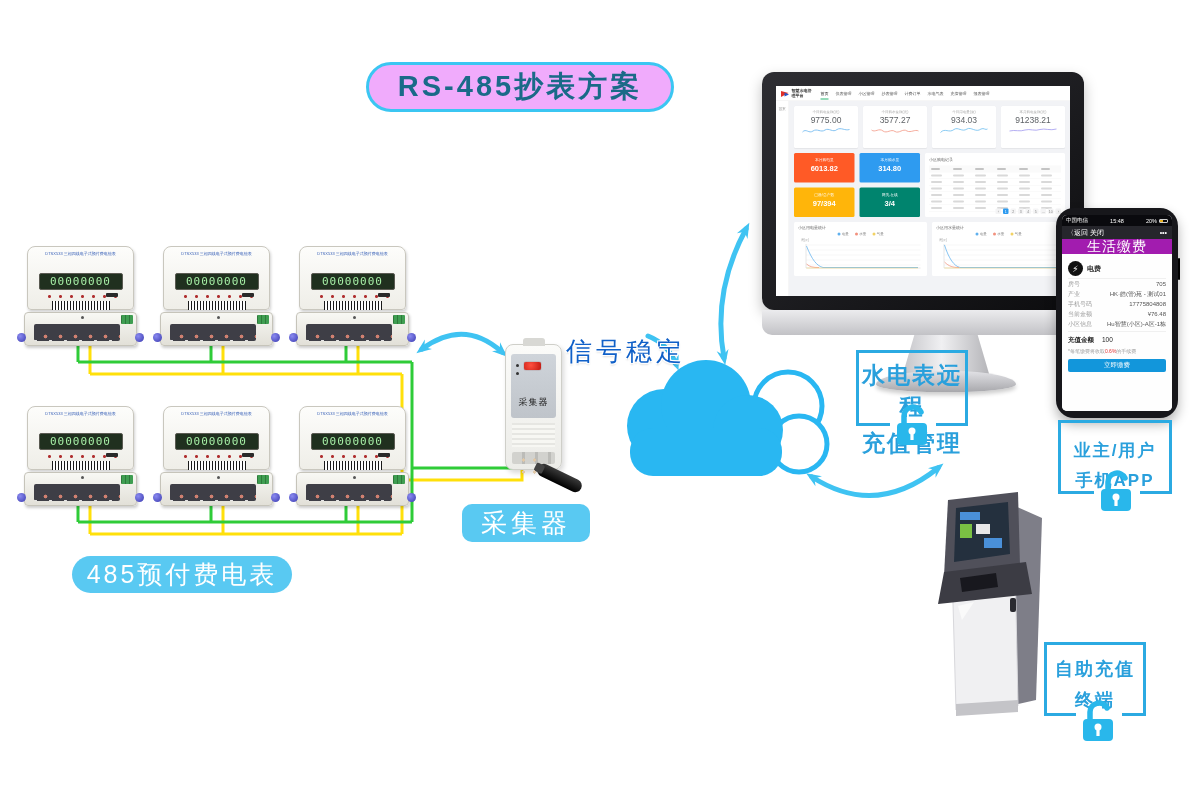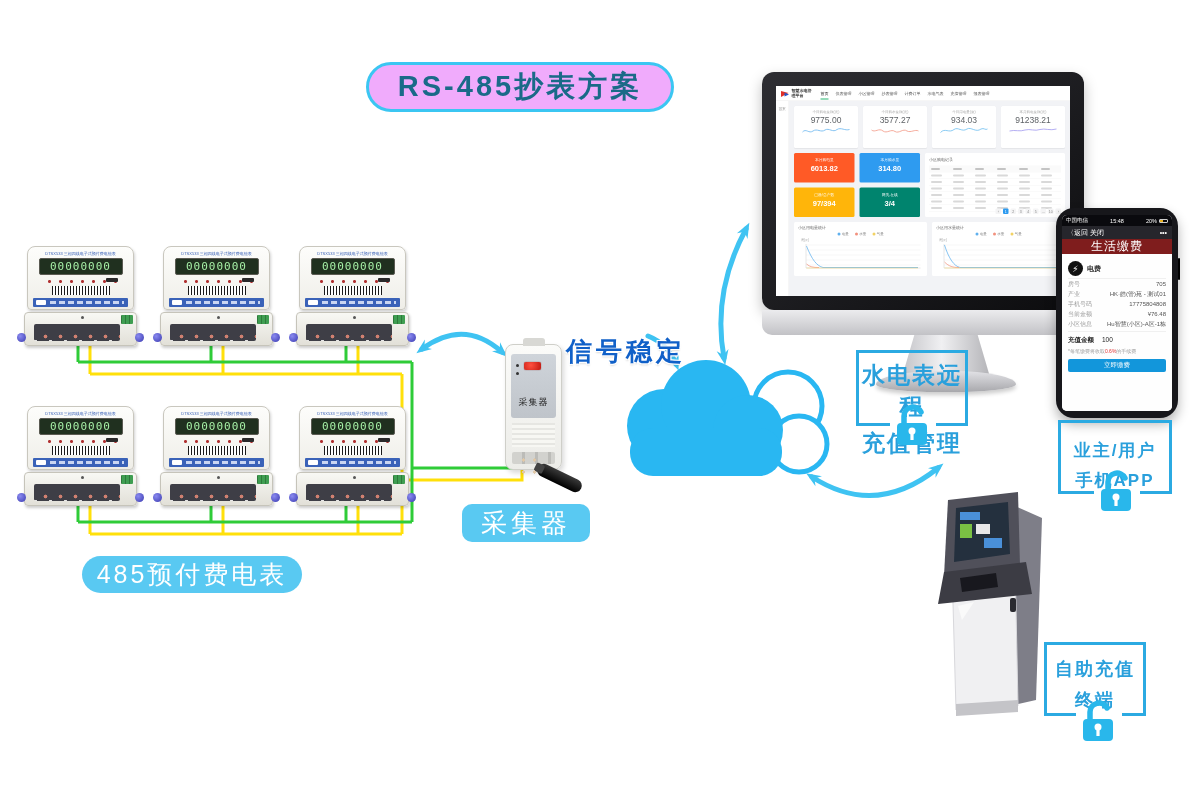--- a/index.html
+++ b/index.html
@@ -9,28 +9,28 @@
   
   .title-pill{position:absolute;left:366px;top:62px;width:308px;height:50px;border:3px solid #3BC6F2;
     border-radius:26px;background:#f0abfc;display:flex;align-items:center;justify-content:center;
     font-size:29px;font-weight:600;color:#1A6A88;letter-spacing:3px;z-index:4}
   .subtitle{position:absolute;left:58px;top:138px;font-size:25px;font-weight:bold;color:#0a0a0a;
     letter-spacing:1px;z-index:4}
   
   .diagram-svg{position:absolute;left:0;top:0;z-index:1}
   .cloud-label{position:absolute;left:648px;top:408px;width:124px;text-align:center;font-size:33px;
     font-weight:700;color:#fff;letter-spacing:4px;z-index:2}
-  .signal-text{position:absolute;left:566px;top:334px;font-size:26px;font-weight:700;color:#1060C8;
+  .signal-text{position:absolute;left:566px;top:334px;font-size:26px;font-weight:400;color:#1060C8;
     letter-spacing:4px;z-index:3;text-shadow:-1px -1px 0 #fff,1px -1px 0 #fff,-1px 1px 0 #fff,1px 1px 0 #fff,0 2px 2px rgba(0,0,0,.15)}
   
   .meter{position:absolute;width:113px;height:100px;z-index:2}
   .m-body{position:absolute;left:3px;right:3px;top:0;height:64px;background:linear-gradient(#FDFDFB,#EFEEE8);
     border:1px solid #C9C7BE;border-radius:8px 8px 4px 4px;box-shadow:1px 2px 3px rgba(0,0,0,.18)}
   .m-model{margin:4px 5px 0;font-size:4px;line-height:5px;color:#3A62B8;text-align:center;white-space:nowrap;overflow:hidden}
-  .m-lcd{margin:2px auto 0;width:84px;height:17px;background:#20301F;border:1px solid #5A5A52;border-radius:2px;
+  .m-lcd{margin:17px auto 0;width:84px;height:17px;background:#20301F;border:1px solid #5A5A52;border-radius:2px;
     display:flex;align-items:center;justify-content:center}
   .m-lcd span{font-family:"DejaVu Sans Mono",monospace;font-size:11px;letter-spacing:1px;color:#A6EFA6}
   .m-ind{margin:3px auto 0;width:78px;height:5px;
     background-image:radial-gradient(circle,#B03030 1.3px,transparent 1.6px);
     background-size:11px 5px;background-position:2px 1px;background-repeat:repeat-x;position:relative}
   .m-ind::after{content:"";position:absolute;right:2px;top:0;width:12px;height:4px;background:#2A2A2A;border-radius:1px}
   .m-barcode{margin:3px auto 0;width:58px;height:9px;
     background:repeating-linear-gradient(90deg,#1a1a1a 0 1px,#fff 1px 3px)}
   .m-strip{margin:3px 5px 0;height:9px;background:#3A62B8;border-radius:1px;position:relative}
   .m-strip::before{content:"";position:absolute;left:3px;top:2px;width:10px;height:5px;background:#fff;border-radius:1px}
@@ -62,21 +62,21 @@
   .c-term{position:absolute;left:6px;right:6px;bottom:5px;height:12px;border-radius:2px;
     background:repeating-linear-gradient(90deg,#D2D2CE 0 10px,#BCBCB8 10px 13px)}
   .c-block{position:absolute;left:9px;top:106px;width:23px;height:28px;background:linear-gradient(#9A6A42,#70462A);
     border-radius:2px;background-image:radial-gradient(circle,#E0C8A8 1.5px,transparent 1.8px);
     background-size:11px 12px;background-position:3px 3px}
   .c-ant{position:absolute;left:32px;top:116px;width:48px;height:13px;background:linear-gradient(#3A3A3A,#000);
     border-radius:7px;transform:rotate(26deg);transform-origin:left center}
   .c-ant::before{content:"";position:absolute;left:-3px;top:2px;width:9px;height:9px;background:#444;border-radius:2px}
   
   .pill{position:absolute;background:#59C9F2;color:#fff;display:flex;align-items:center;justify-content:center;z-index:4}
-  .pill.group{left:82px;top:556px;width:220px;height:37px;border-radius:19px;font-size:25px;letter-spacing:3px}
+  .pill.group{left:72px;top:556px;width:220px;height:37px;border-radius:19px;font-size:25px;letter-spacing:3px}
   .pill.coll{left:462px;top:504px;width:128px;height:38px;border-radius:10px;font-size:26px;letter-spacing:4px}
   .callout{position:absolute;border:3px solid #2BAAE2;z-index:6;text-align:center;color:#2AA0DC;font-weight:bold}
   .callout .l1,.callout .l2{letter-spacing:2px}
   .co-mgmt{left:856px;top:350px;width:112px;height:76px;font-size:23px}
   .co-mgmt .l1{margin-top:7px}.co-mgmt .l2{margin-top:6px}
   .co-phone{left:1058px;top:420px;width:114px;height:74px;font-size:17px}
   .co-phone .l1{margin-top:16px}.co-phone .l2{margin-top:7px}
   .co-kiosk{left:1044px;top:642px;width:102px;height:74px;font-size:18px}
   .co-kiosk .l1{margin-top:12px}.co-kiosk .l2{margin-top:7px}
   .lock-gap{position:absolute;background:#fff;width:46px;height:9px;z-index:6}
@@ -133,21 +133,21 @@
   
   .phone{position:absolute;left:1056px;top:208px;width:122px;height:210px;z-index:5;background:#17171B;
     border-radius:18px;padding:7px 6px;box-shadow:0 6px 12px rgba(0,0,0,.3)}
   .phone::before{content:"";position:absolute;right:-2px;top:50px;width:2px;height:22px;background:#000;border-radius:1px}
   .p-screen{width:100%;height:100%;border-radius:5px;overflow:hidden;background:#FDFDFD;display:flex;flex-direction:column}
   .p-status{height:11px;background:#0A0A0E;color:#fff;font-size:5.5px;display:flex;align-items:center;
     justify-content:space-between;padding:0 4px}
   .p-batt{display:inline-block;width:9px;height:4px;border:1px solid #ccc;border-radius:1px;position:relative;margin-left:2px;vertical-align:middle}
   .p-batt::after{content:"";position:absolute;left:0;top:0;bottom:0;width:3px;background:#E8B020}
   .p-nav{height:13px;background:#26262C;color:#fff;font-size:7px;display:flex;align-items:center;justify-content:space-between;padding:0 5px}
-  .p-header{height:15px;background:#7f1d1d;color:#fff;font-size:12px;display:flex;align-items:center;justify-content:center;letter-spacing:1px}
+  .p-header{height:15px;background:#a21caf;color:#fff;font-size:14px;display:flex;align-items:center;justify-content:center;letter-spacing:1px}
   .p-body{flex:1;padding:5px 6px;background:#FEFEFE}
   .p-feerow{display:flex;align-items:center;height:20px;border-bottom:1px solid #F0F0F0}
   .p-feeicon{width:15px;height:15px;border-radius:50%;background:#111;color:#fff;font-size:9px;display:flex;align-items:center;justify-content:center}
   .p-feetype{font-size:7px;color:#333;margin-left:4px;font-weight:bold}
   .p-row{display:flex;justify-content:space-between;height:10px;align-items:center;font-size:6px}
   .p-row .lab{color:#999}.p-row .val{color:#555}
   .p-sep{border-bottom:1px solid #F0F0F0;margin:2px 0}
   .p-rech{font-size:6.5px;color:#222;font-weight:bold;margin-top:4px}
   .p-rech span.amount{font-weight:normal;margin-left:8px}
   .p-note{font-size:5px;color:#A0A0A0;margin-top:3px}

